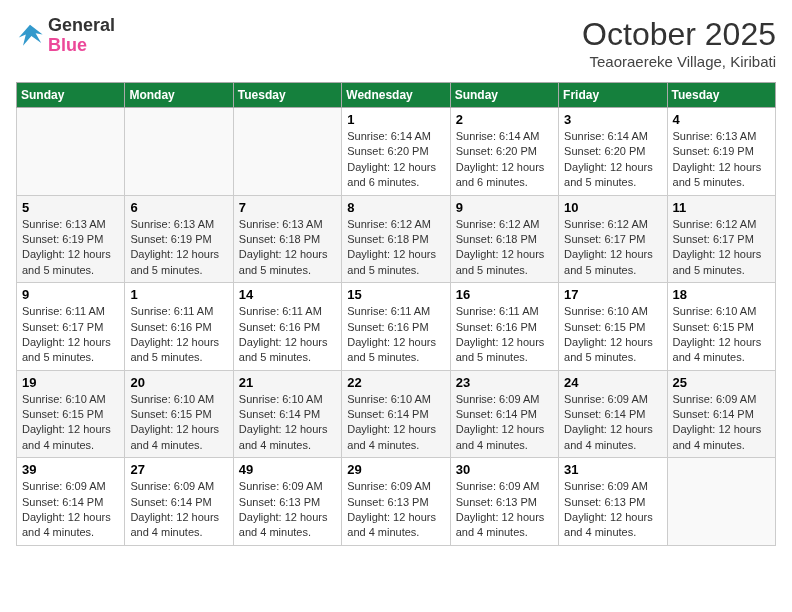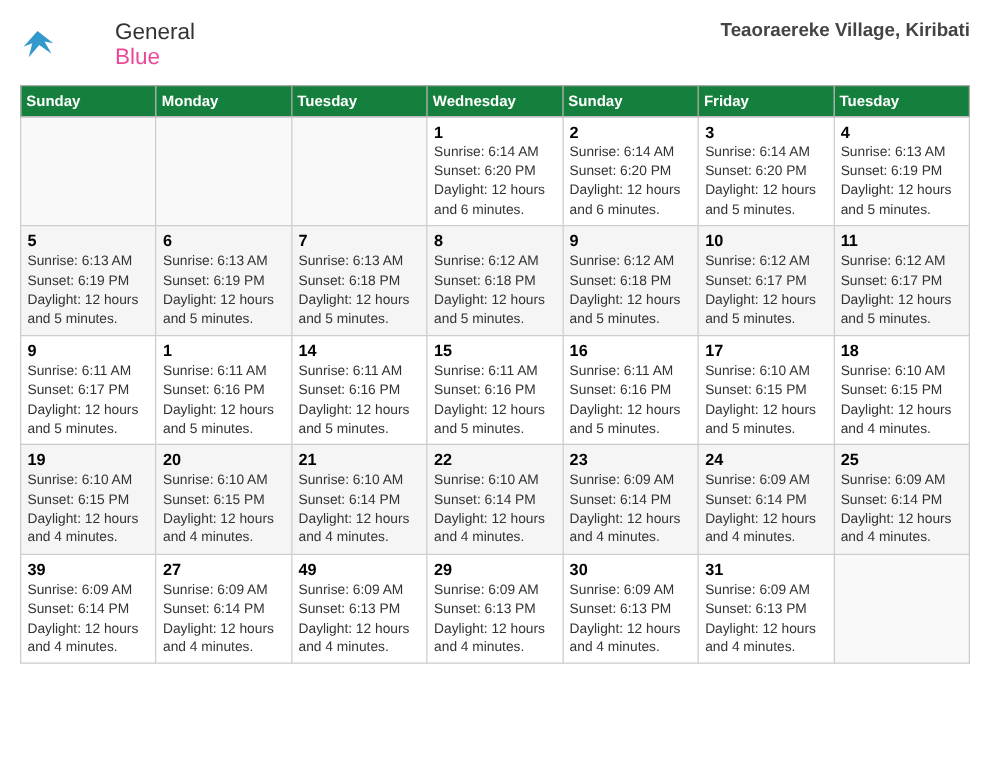--- a/index.html
+++ b/index.html
@@ -16,42 +16,40 @@
       align-items: flex-start;
       margin-bottom: 12px;
     }
     .logo {
       display: flex;
       align-items: center;
       gap: 4px;
     }
     .logo-text {
       font-size: 18px;
-      font-weight: normal;
+      font-weight: bold;
       line-height: 1.1;
-      margin-left: 44px;
     }
     .logo-general { color: #333; }
     .logo-blue { color: #ec4899; }
     .logo-bird {
       width: 28px;
       height: 28px;
     }
     .title-block {
       text-align: right;
     }
     .month-title {
       font-size: 32px;
       color: #333;
       font-weight: normal;
     }
     .subtitle {
       font-size: 15px;
       color: #444;
-      font-weight: bold;
     }
     .calendar {
       width: 100%;
       border-collapse: collapse;
       font-size: 11px;
     }
     .calendar th {
       background-color: #15803d;
       color: #fff;
       padding: 5px 4px;
@@ -92,20 +90,21 @@
   <div class="logo">
     <svg class="logo-bird" viewBox="0 0 40 40" xmlns="http://www.w3.org/2000/svg">
       <polygon points="20,4 38,18 28,16 36,30 22,20 10,34 14,18 4,22" fill="#3399cc"></polygon>
     </svg>
     <div class="logo-text">
       <div class="logo-general">General</div>
       <div class="logo-blue">Blue</div>
     </div>
   </div>
   <div class="title-block">
+    <div class="month-title">October 2025</div>
     <div class="subtitle">Teaoraereke Village, Kiribati</div>
   </div>
 </div>
 
 <table class="calendar">
   <thead>
     <tr>
     <th>Sunday</th>
         <th>Monday</th>
         <th>Tuesday</th>

